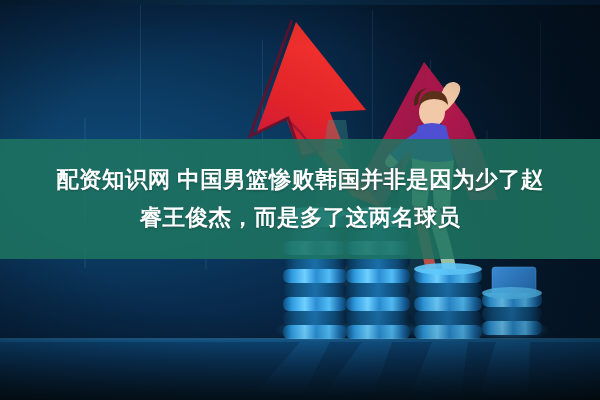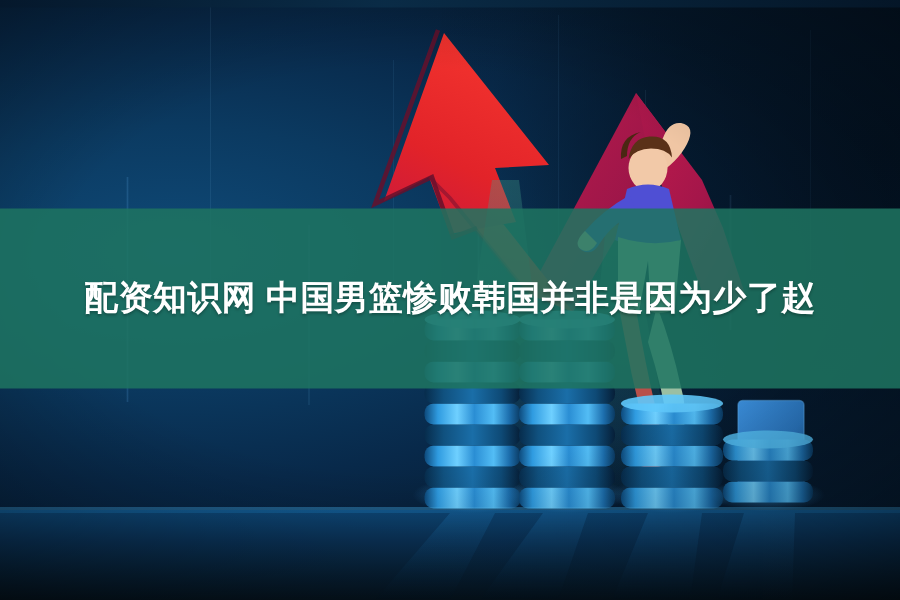--- a/index.html
+++ b/index.html
@@ -290,16 +290,17 @@
       <rect x="0" y="338" width="600" height="2" fill="#6fd0ff" opacity="0.18"></rect>
     </svg>
   </div>
 
   <div class="bg-vignette"></div>
   <div class="bg-topstrip"></div>
 
   <div class="band">
     <div class="band-text">
       <span class="ln ln1">配资知识网 中国男篮惨败韩国并非是因为少了赵</span>
+      <span class="ln ln2">睿王俊杰，而是多了这两名球员</span>
     </div>
   </div>
 
 </div>
 
 </body></html>

